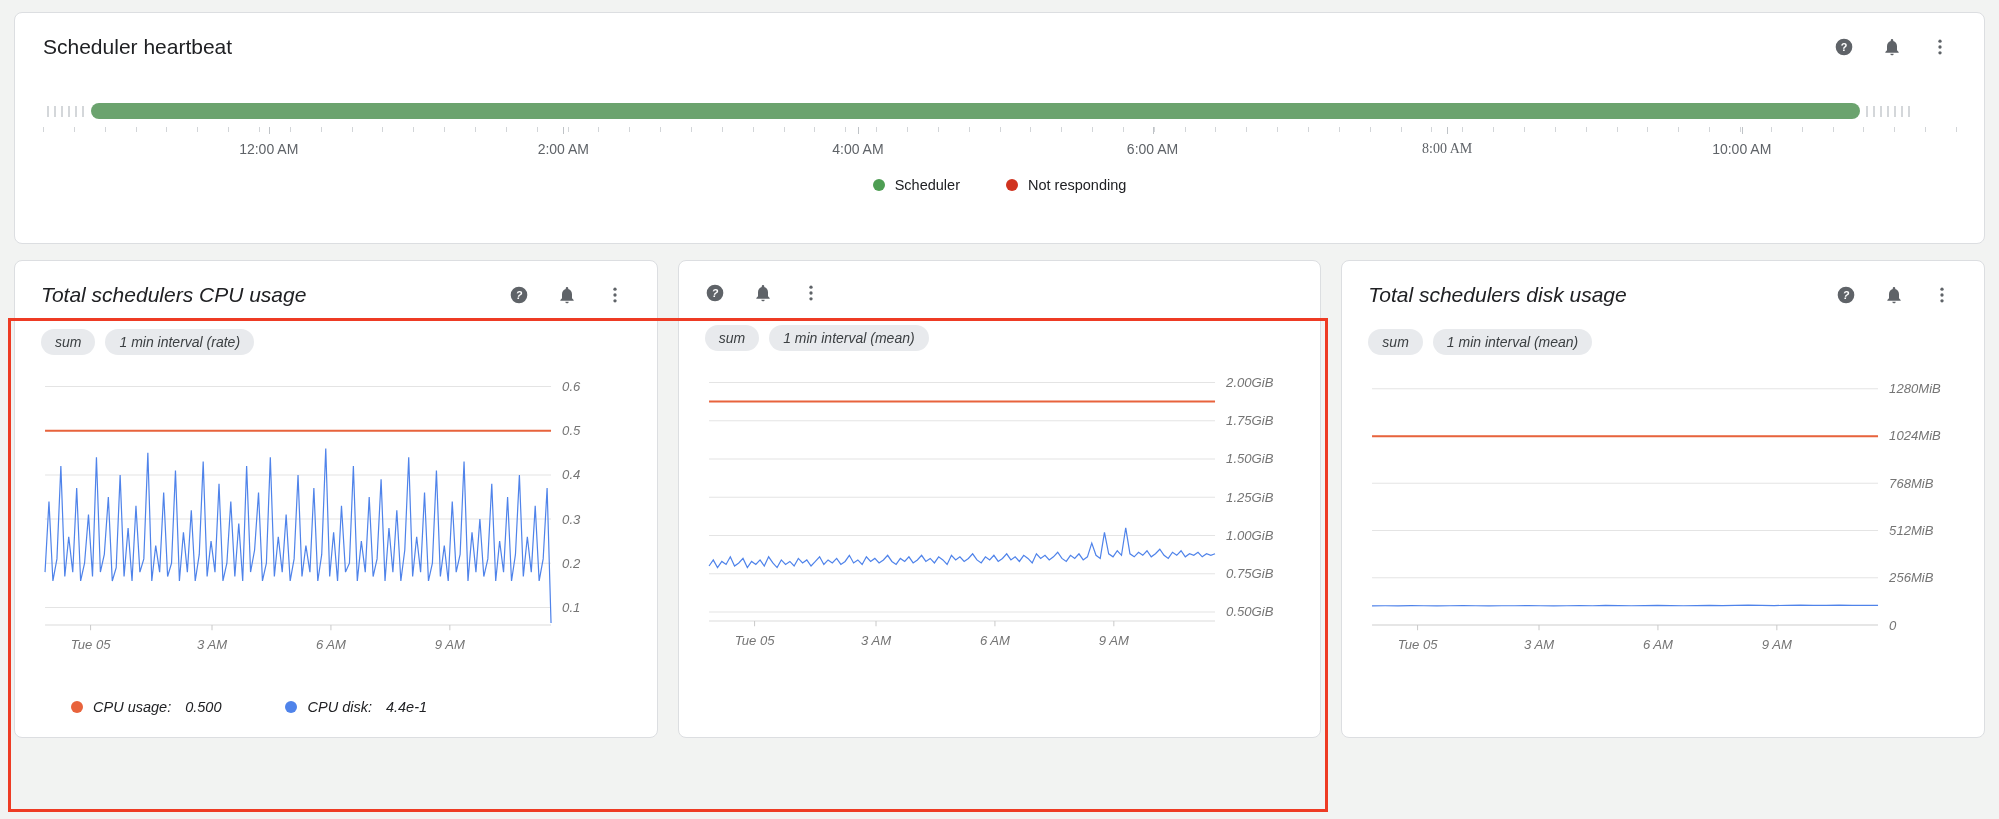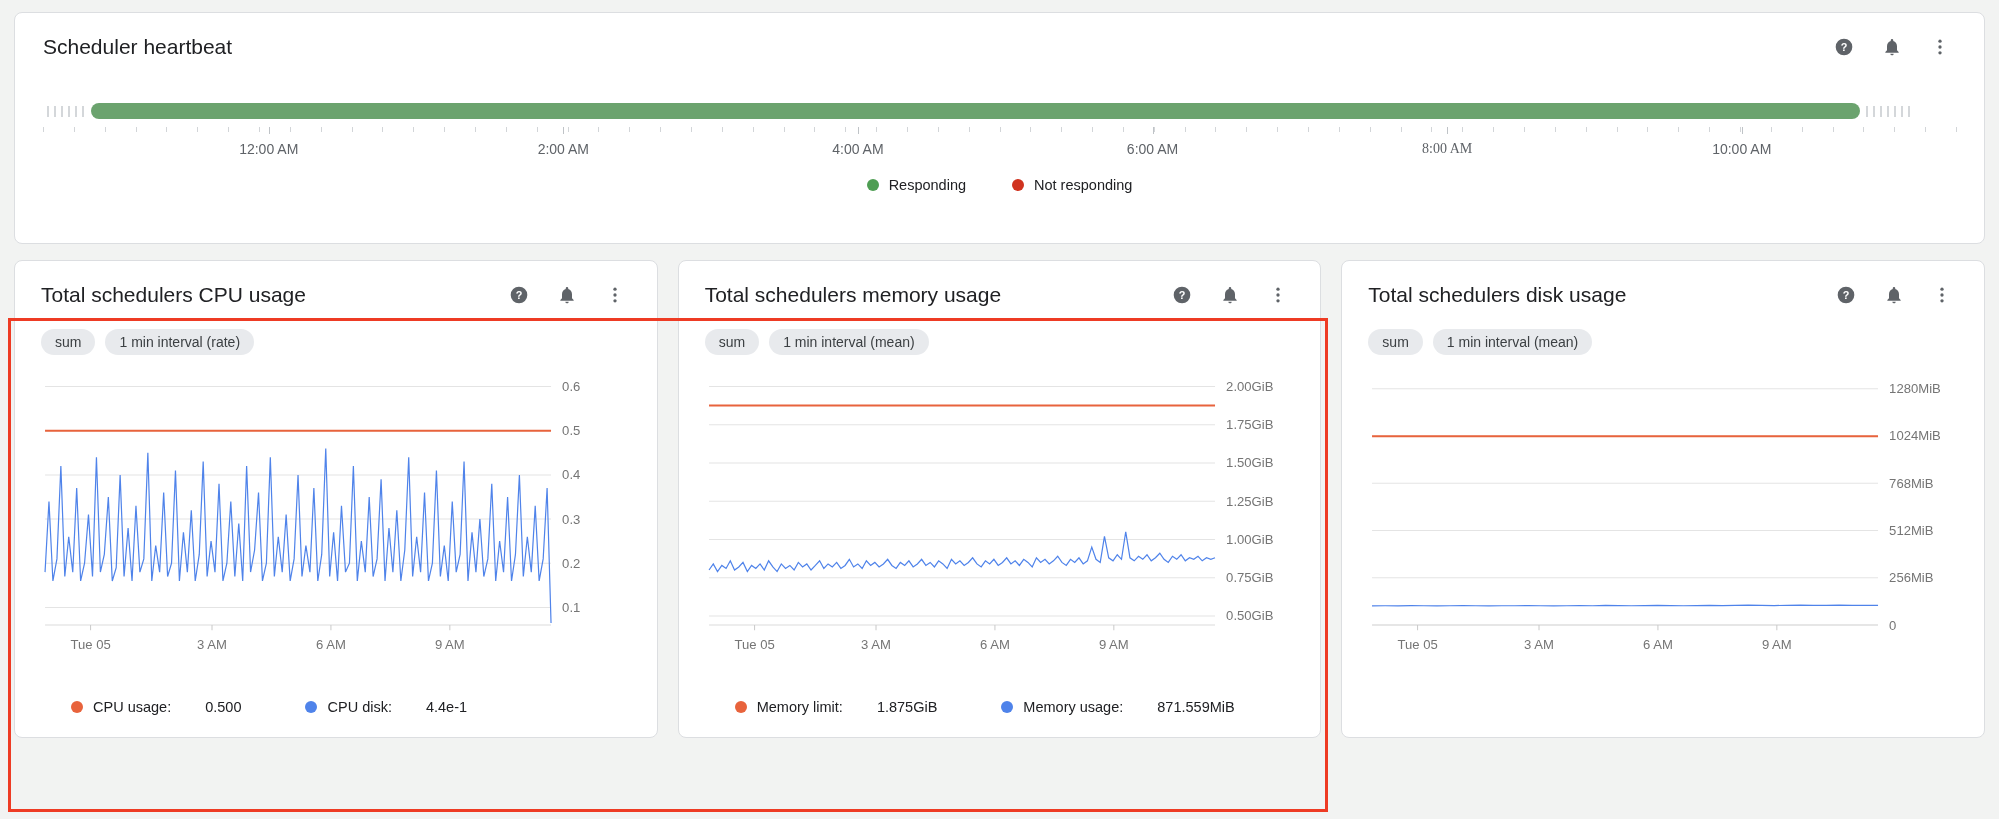--- a/index.html
+++ b/index.html
@@ -33,25 +33,25 @@
   .hb-hatch.right { left:95.3%; width:2.3%; }
   .hb-axis { position:relative; height:42px; margin-top:8px; }
   .hb-tick { position:absolute; top:0; width:1px; height:5px; background:#d2d5d8; }
   .hb-tick.major { height:7px; background:#bfc3c7; }
   .hb-axis-label { position:absolute; top:14px; transform:translateX(-50%);
     font-size:14px; color:#5f6368; white-space:nowrap; }
   .hb-legend { display:flex; justify-content:center; gap:46px; margin-top:8px; }
 
   .legend-item { display:flex; align-items:center; gap:10px; font-size:14.5px; color:#202124; }
   .dot { width:12px; height:12px; border-radius:50%; flex:0 0 auto; }
-  .lg-val { margin-left:24px; }
+  .lg-val { margin-left:4px; }
 
   
   .charts-row { display:flex; gap:20px; }
-  .chart-card { flex:1; height:478px; padding:22px 26px; display:flex; flex-direction:column; }
+  .chart-card { flex:1; height:478px; padding:22px 26px; display:flex; flex-direction:column;font-style:italic; }
   .chips { display:flex; gap:10px; margin-top:22px; }
   .chip { background:#e8eaed; border-radius:14px; padding:5px 14px; font-size:14px; color:#3c4043; cursor:pointer; }
   .chart-svg { width:100%; height:auto; margin-top:2px; }
   .chart-svg text { font-family:"Liberation Sans", sans-serif; }
   .chart-legend { display:flex; gap:64px; margin-top:auto; padding-left:30px; }
 
   
   .annotation-box { position:absolute; left:8px; top:318px; width:1320px; height:494px;
     border:3px solid #ee3b24; pointer-events:none; z-index:5; }
 </style>
@@ -166,21 +166,21 @@
         <div class="hb-axis-label" style="left: 58%;">6:00 AM</div>
         <div class="hb-tick major" style="left: 73.4%;"></div>
         <div class="hb-axis-label" style="left: 73.4%; font-family: Liberation Serif, serif;">8:00 AM</div>
         <div class="hb-tick major" style="left: 88.8%;"></div>
         <div class="hb-axis-label" style="left: 88.8%;">10:00 AM</div>
       </div>
 
     <div class="hb-legend">
       <div class="legend-item">
         <span class="dot" style="background: rgb(78, 158, 83);"></span>
-        <span>Responding</span>
+        <span>Scheduler</span>
       </div>
       <div class="legend-item">
         <span class="dot" style="background: rgb(208, 51, 31);"></span>
         <span>Not responding</span>
       </div>
     </div>
   </div>
 
   <div class="charts-row">
 
@@ -246,21 +246,20 @@
         <div class="legend-item">
           <span class="dot" style="background: rgb(79, 131, 234);"></span>
           <span>CPU disk:</span>
           <span class="lg-val">4.4e-1</span>
         </div>
       </div>
     </div>
 
     <div class="card chart-card">
       <div class="card-head">
-        <div class="card-title">Total schedulers memory usage</div>
         <div class="head-icons">
           <span class="icon-btn">
             <svg viewBox="0 0 24 24">
                 <circle cx="12" cy="12" r="10" fill="#5f6368"></circle>
                 <text x="12" y="16.5" font-size="13" font-weight="bold" fill="#fff" text-anchor="middle">?</text>
               </svg>
           </span>
           <span class="icon-btn">
             <svg viewBox="0 0 24 24">
                 <path d="M12 22c1.1 0 2-.9 2-2h-4a2 2 0 0 0 2 2zm6-6v-5c0-3.1-1.6-5.6-4.5-6.3V4a1.5 1.5 0 0 0-3 0v.7C7.6 5.4 6 7.9 6 11v5l-2 2v1h16v-1l-2-2z" fill="#5f6368"></path>
@@ -299,32 +298,20 @@
           <text x="49.18" y="290" fill="#757575" font-size="13" text-anchor="middle">Tue 05</text>
           <line x1="169.66" x2="169.66" y1="266" y2="271" stroke="#c9c9c9" stroke-width="1"></line>
           <text x="169.66" y="290" fill="#757575" font-size="13" text-anchor="middle">3 AM</text>
           <line x1="287.63" x2="287.63" y1="266" y2="271" stroke="#c9c9c9" stroke-width="1"></line>
           <text x="287.63" y="290" fill="#757575" font-size="13" text-anchor="middle">6 AM</text>
           <line x1="405.6" x2="405.6" y1="266" y2="271" stroke="#c9c9c9" stroke-width="1"></line>
           <text x="405.6" y="290" fill="#757575" font-size="13" text-anchor="middle">9 AM</text>
           <line x1="4" x2="506" y1="48.15662650602411" y2="48.15662650602411" stroke="#e8633c" stroke-width="2"></line>
           <polyline points="4.0,211.3 8.2,205.3 12.4,212.9 16.7,206.8 20.9,209.8 25.1,202.2 29.3,211.3 33.5,208.3 37.7,203.8 42.0,212.9 46.2,206.8 50.4,209.8 54.6,205.3 58.8,211.3 63.1,202.2 67.3,208.3 71.5,212.9 75.7,205.3 79.9,209.8 84.2,206.8 88.4,211.3 92.6,203.8 96.8,208.3 101.0,205.3 105.2,211.3 109.5,206.8 113.7,202.2 117.9,209.8 122.1,205.3 126.3,208.3 130.6,203.8 134.8,209.8 139.0,206.8 143.2,200.7 147.4,208.3 151.6,205.3 155.9,209.8 160.1,202.2 164.3,206.8 168.5,203.8 172.7,208.3 177.0,205.3 181.2,200.7 185.4,206.8 189.6,209.8 193.8,203.8 198.1,206.8 202.3,202.2 206.5,208.3 210.7,205.3 214.9,200.7 219.1,206.8 223.4,203.8 227.6,208.3 231.8,202.2 236.0,205.3 240.2,209.8 244.5,200.7 248.7,205.3 252.9,202.2 257.1,206.8 261.3,203.8 265.5,199.2 269.8,205.3 274.0,208.3 278.2,202.2 282.4,205.3 286.6,200.7 290.9,206.8 295.1,203.8 299.3,199.2 303.5,205.3 307.7,202.2 311.9,206.8 316.2,200.7 320.4,203.8 324.6,208.3 328.8,199.2 333.0,203.8 337.3,200.7 341.5,205.3 345.7,202.2 349.9,197.7 354.1,203.8 358.4,206.8 362.6,200.7 366.8,203.8 371.0,199.2 375.2,205.3 379.4,202.2 383.7,188.6 387.9,200.7 392.1,203.8 396.3,178.0 400.5,199.2 404.8,202.2 409.0,196.2 413.2,200.7 417.4,173.4 421.6,199.2 425.8,202.2 430.1,197.7 434.3,200.7 438.5,196.2 442.7,202.2 446.9,199.2 451.2,194.7 455.4,200.7 459.6,203.8 463.8,197.7 468.0,200.7 472.3,196.2 476.5,202.2 480.7,199.2 484.9,200.7 489.1,197.7 493.3,202.2 497.6,199.2 501.8,200.7 506.0,199.2" fill="none" stroke="#4f83ea" stroke-width="1.2"></polyline>
         </svg>
-      <div class="chart-legend">
-        <div class="legend-item">
-          <span class="dot" style="background: rgb(232, 99, 60);"></span>
-          <span>Memory limit:</span>
-          <span class="lg-val">1.875GiB</span>
-        </div>
-        <div class="legend-item">
-          <span class="dot" style="background: rgb(79, 131, 234);"></span>
-          <span>Memory usage:</span>
-          <span class="lg-val">871.559MiB</span>
-        </div>
-      </div>
     </div>
 
     <div class="card chart-card">
       <div class="card-head">
         <div class="card-title">Total schedulers disk usage</div>
         <div class="head-icons">
           <span class="icon-btn">
             <svg viewBox="0 0 24 24">
                 <circle cx="12" cy="12" r="10" fill="#5f6368"></circle>
                 <text x="12" y="16.5" font-size="13" font-weight="bold" fill="#fff" text-anchor="middle">?</text>

